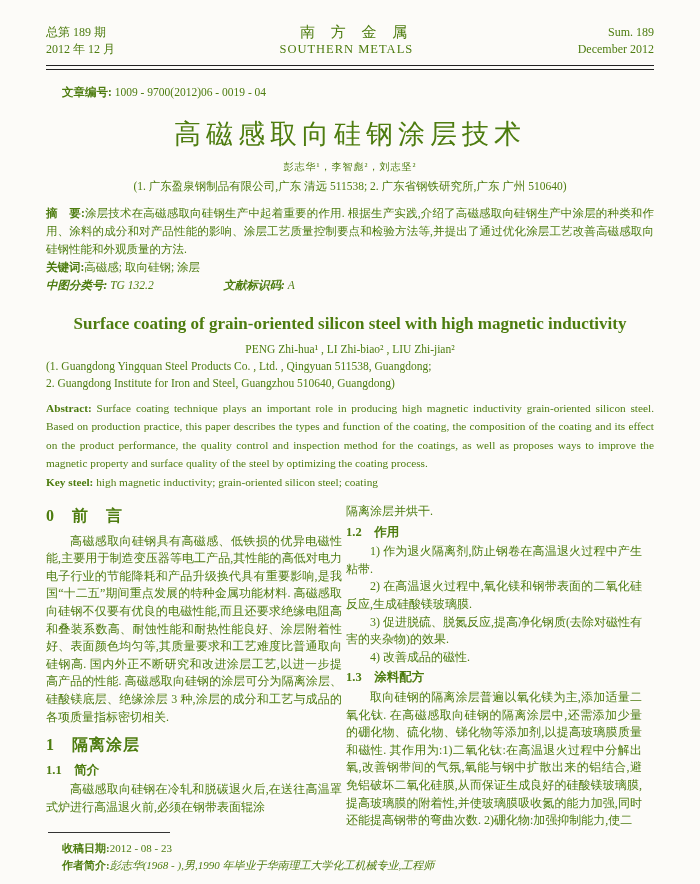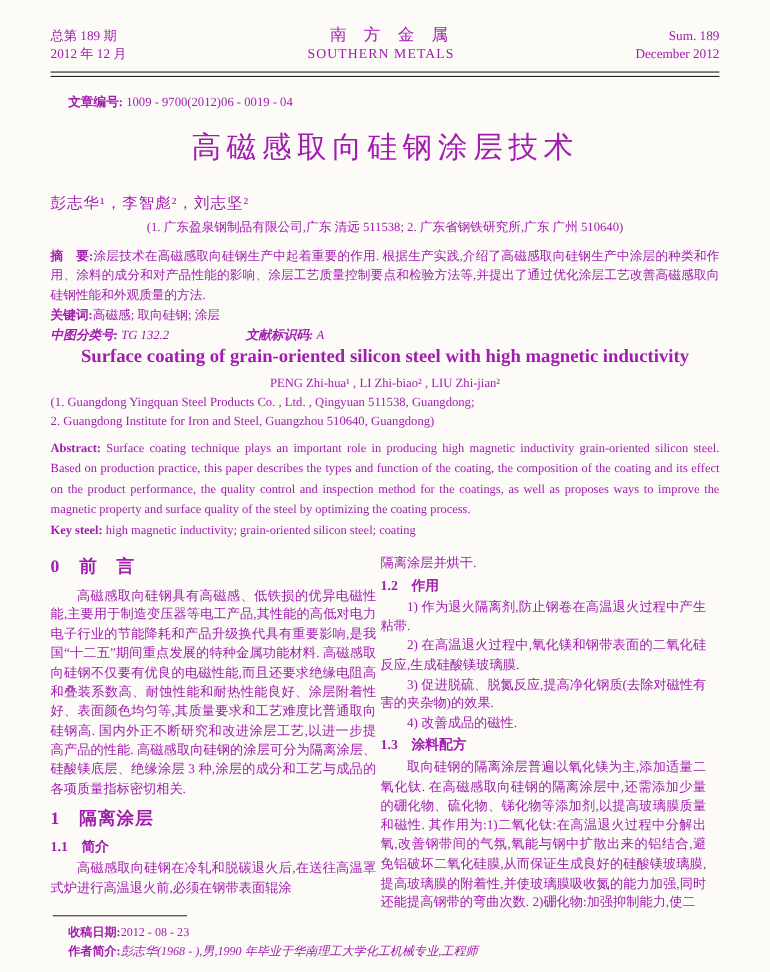--- a/index.html
+++ b/index.html
@@ -1,46 +1,46 @@
 <!DOCTYPE html>
 <html><head>
 <meta charset="utf-8">
 <style>
   html,body{margin:0;padding:0;background:#e8e8e6;}
   .page{
     position:relative;
     width:700px;height:884px;
     margin:0 auto;
     background:#fcfbf8;
-    color:#a21caf;
+    color:#4d7c0f;
     font-family:"Liberation Serif","DejaVu Serif",serif;
     overflow:hidden;
     box-sizing:border-box;
     padding:24px 46px 0 46px;
   }
   
   .journal-header{display:flex;justify-content:space-between;align-items:flex-start;font-size:12px;line-height:17px;}
   .jh-left{text-align:left;}
   .jh-center{text-align:right;}
   .jh-center .cn{font-size:15px;letter-spacing:6px;}
   .jh-center .en{font-size:12.5px;letter-spacing:1px;}
   .jh-right{text-align:right;}
   .double-rule{margin-top:7px;border-top:1.6px solid #222;border-bottom:1.2px solid #222;height:3px;}
   
   .article-id{margin-top:15px;font-size:11.5px;padding-left:16px;}
   .b{font-weight:bold;}
   .title-zh{margin-top:16px;text-align:center;font-size:27px;letter-spacing:5px;font-weight:500;}
-  .authors-zh{margin-top:24px;text-align:left;font-size:14px;letter-spacing:1px;}
+  .authors-zh{margin-top:8px;text-align:center;font-size:10px;letter-spacing:1px;}
   .affil-zh{margin-top:5px;text-align:center;font-size:11.5px;}
   .abstract-block{margin-top:10px;font-size:11.5px;line-height:18px;text-align:justify;}
   .meta-row{font-size:11.5px;line-height:18px;}
   .meta-row .pair{display:inline-block;font-style:italic;}
   .meta-row .gap{display:inline-block;width:64px;}
   
-  .title-en{margin-top:0;text-align:center;font-size:17px;font-weight:bold;}
+  .title-en{margin-top:20px;text-align:center;font-size:17px;font-weight:bold;}
   .authors-en{margin-top:9px;text-align:center;font-size:11.5px;}
   .affil-en{margin-top:3px;font-size:11.5px;line-height:17px;}
   .abstract-en{margin-top:7px;font-size:11.3px;line-height:18.4px;text-align:justify;}
   .keywords-en{font-size:11.3px;line-height:18.4px;}
   
   .columns{display:flex;gap:4px;margin-top:12px;}
   .col{width:296px;font-size:12px;line-height:17.6px;text-align:justify;}
   .sec-h1{font-size:16px;font-weight:bold;margin:4px 0 8px 0;letter-spacing:1px;}
   .sec-h2{font-size:12.5px;font-weight:bold;margin:3px 0 2px 0;}
   .col p{margin:0;text-indent:2em;}

